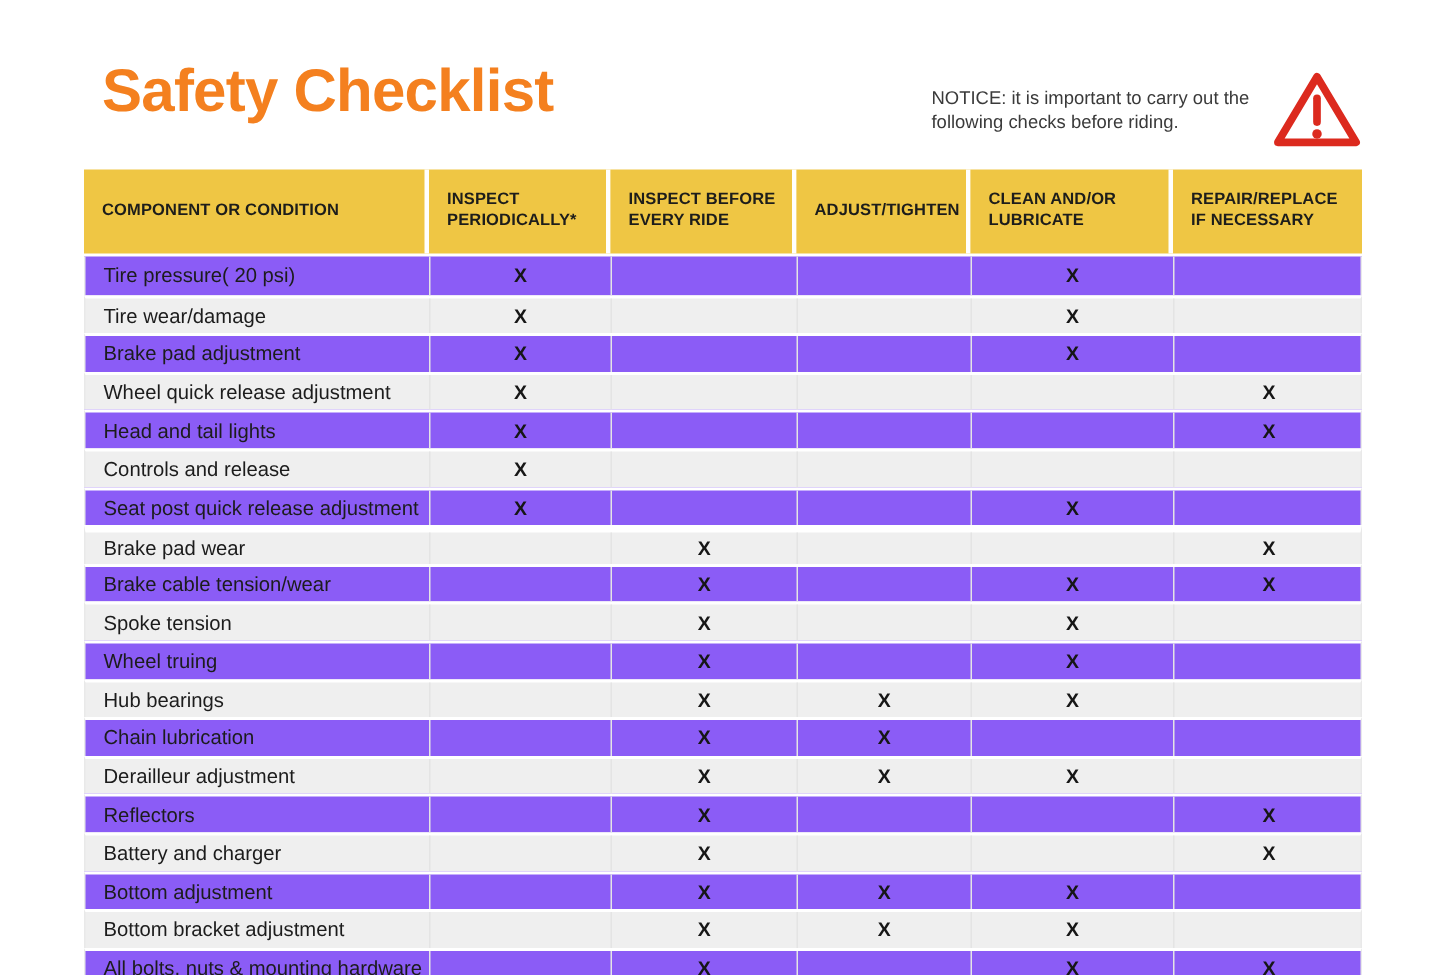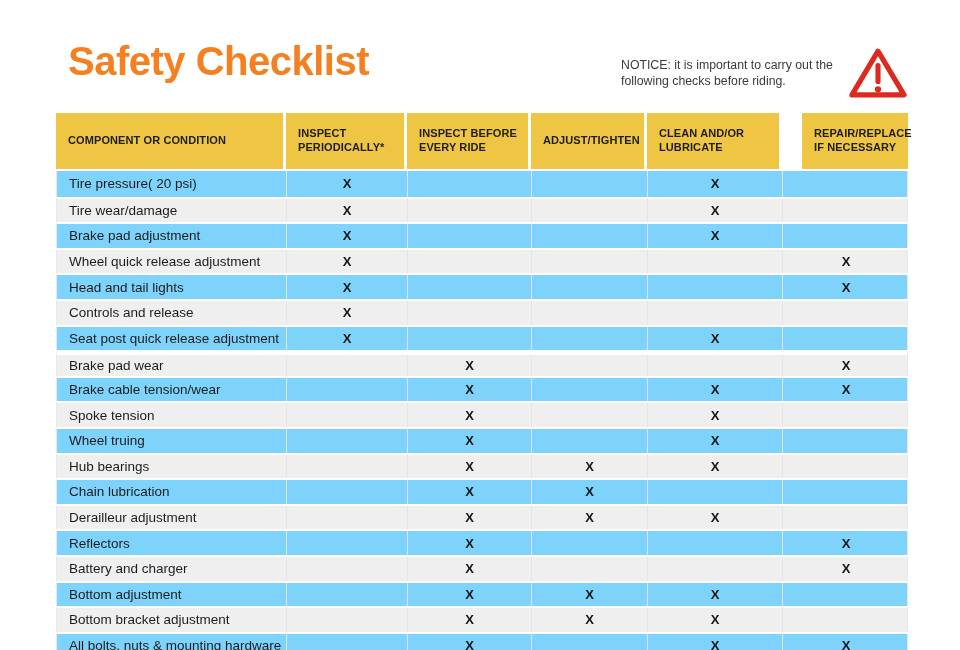--- a/index.html
+++ b/index.html
@@ -23,24 +23,24 @@
     grid-template-columns:230px 121px 124px 116px 135px 126px;
   }
   .thead{height:56px;}
   .th{
     background:var(--header-yellow,#EFC644);
     display:flex;align-items:center;box-sizing:border-box;
     padding:0 8px 0 12px;border-right:3px solid #ffffff;
     font-size:11px;font-weight:bold;line-height:1.25;color:#1d1d1b;
     letter-spacing:0.1px;
   }
-  .th:last-child{border-right:none;margin-left:20px;}
+  .th:last-child{border-right:none;}
   .tbody{margin-top:2px;}
   .trow{
-    height:25.6px;box-sizing:border-box;background:#7dd3fc;
+    height:25.6px;box-sizing:border-box;background:#8b5cf6;
     border-left:1px solid #e9e9e9;border-right:1px solid #e9e9e9;
   }
   .trow + .trow{border-top:2px solid #ffffff;}
   .trow.alt{background:var(--row-stripe-gray,#EFEFEF);}
   .trow.section-break{border-top:5px solid #ffffff;}
   .cell{
     display:flex;align-items:center;box-sizing:border-box;
     border-right:1px solid #e4e4e4;overflow:hidden;white-space:nowrap;
   }
   .cell:last-child{border-right:none;}

